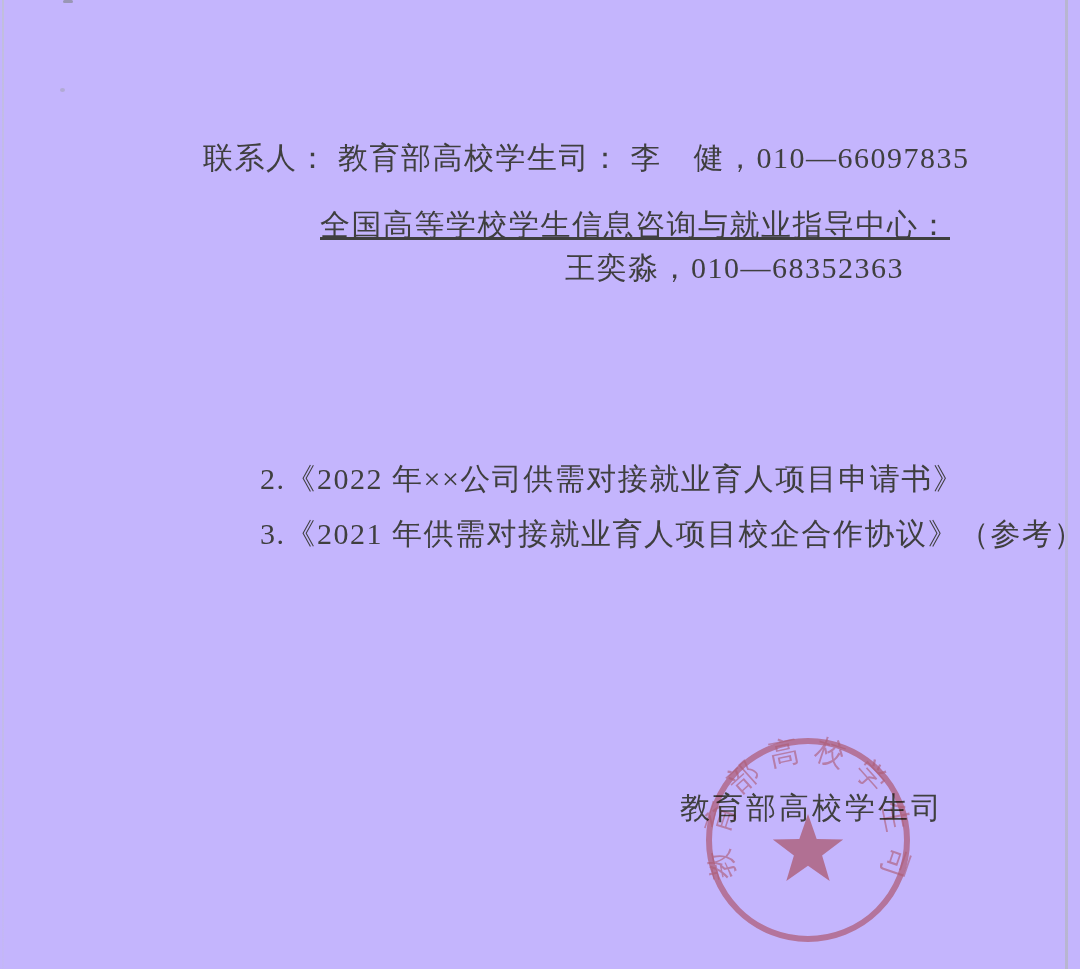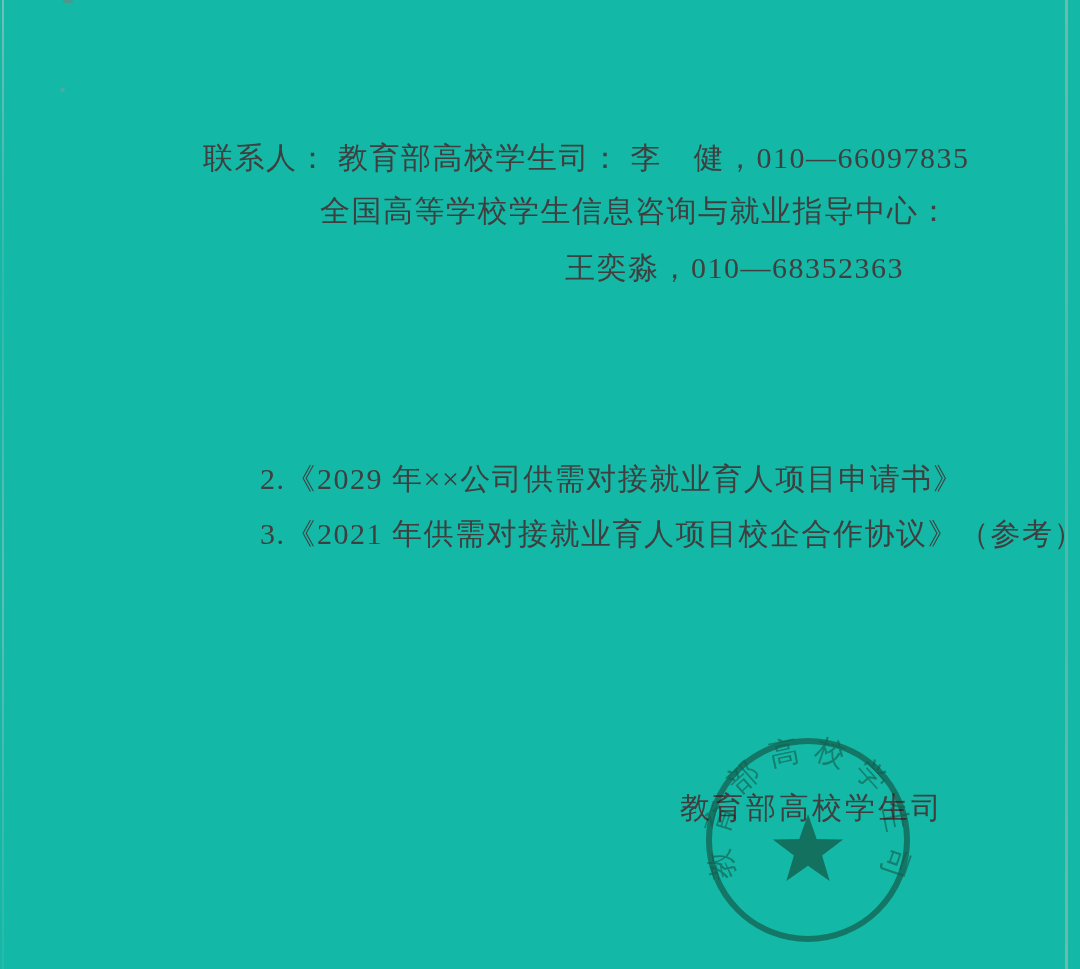--- a/index.html
+++ b/index.html
@@ -4,36 +4,36 @@
 <style>
   html, body {
     margin: 0;
     padding: 0;
     background: #ffffff;
   }
   .page {
     position: relative;
     width: 1080px;
     height: 969px;
-    background: #14b8a6;
+    background: #c4b5fd;
     overflow: hidden;
     font-family: "Liberation Serif", "DejaVu Serif", serif;
     color: #3f3f3f;
   }
   .line {
     position: absolute;
     font-size: 30px;
     line-height: 1.2;
     letter-spacing: 1.5px;
     white-space: nowrap;
     color: #3f3f3f;
   }
   
   .contact-line1 { left: 203px; top: 140px; }
-  .contact-line2 { left: 320px; top: 193px; }
+  .contact-line2 { left: 320px; top: 207px; text-decoration: underline; }
   .contact-line3 { left: 565px; top: 250px; }
 
   
   .attach-line1 { left: 198px; top: 406px; }
   .attach-line2 { left: 260px; top: 461px; }
   .attach-line3 { left: 260px; top: 516px; }
 
   
   .sig-org  { left: 680px; top: 790px; letter-spacing: 3px; }
   .sig-date { left: 688px; top: 848px; letter-spacing: 2px; }
@@ -99,21 +99,21 @@
 
   <div class="scan-edge-left"></div>
   <div class="scan-edge-right"></div>
   <div class="scan-speck-1"></div>
   <div class="scan-speck-2"></div>
 
   <div class="line contact-line1">联系人： 教育部高校学生司： 李　健，010—66097835</div>
   <div class="line contact-line2">全国高等学校学生信息咨询与就业指导中心：</div>
   <div class="line contact-line3">王奕淼，010—68352363</div>
 
-  <div class="line attach-line2"><span>2.</span><span>《2029 年××公司供需对接就业育人项目申请书》</span></div>
+  <div class="line attach-line2"><span>2.</span><span>《2022 年××公司供需对接就业育人项目申请书》</span></div>
   <div class="line attach-line3"><span>3.</span><span>《2021 年供需对接就业育人项目校企合作协议》（参考）</span></div>
 
   <div class="line sig-org">教育部高校学生司</div>
 
   <div class="seal">
     <svg width="212" height="212" viewBox="0 0 212 212">
 
       <circle cx="106" cy="106" r="99" fill="none" stroke-width="6" opacity="0.72" stroke="#dd6f63"></circle>
 
       <defs>

